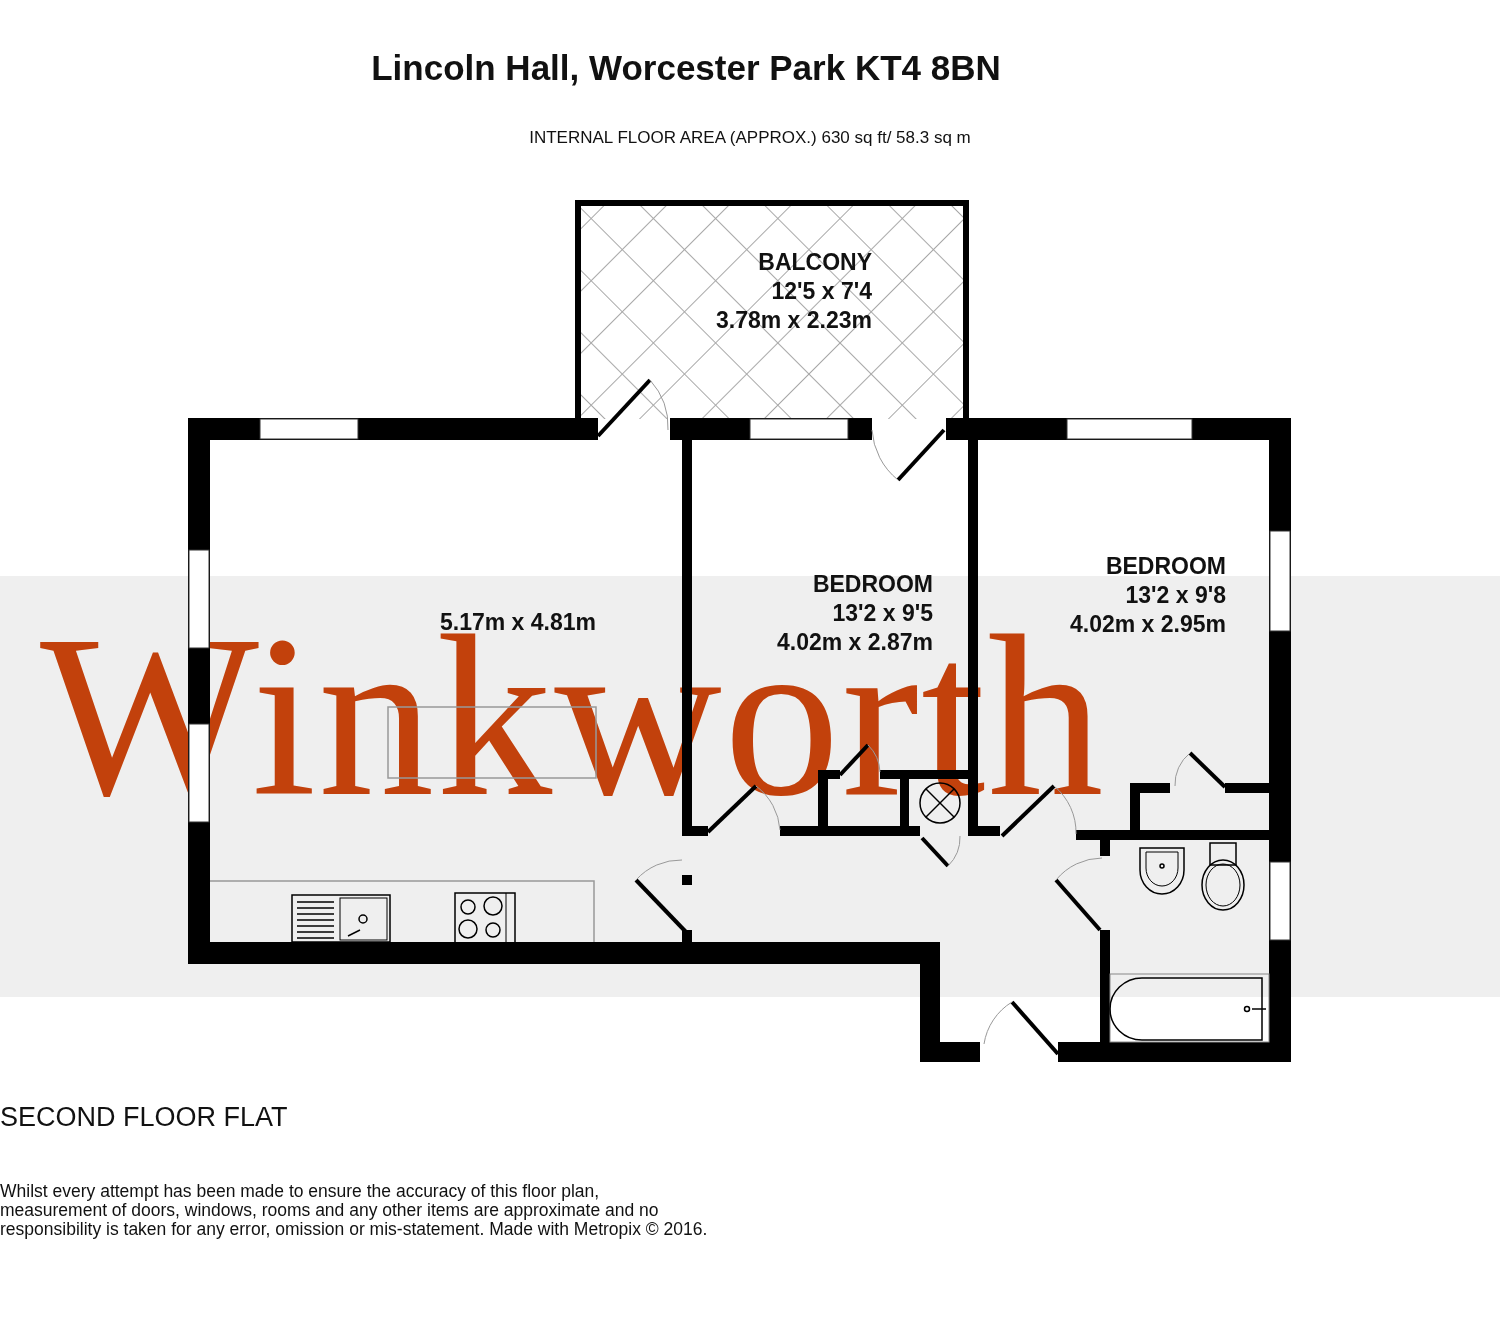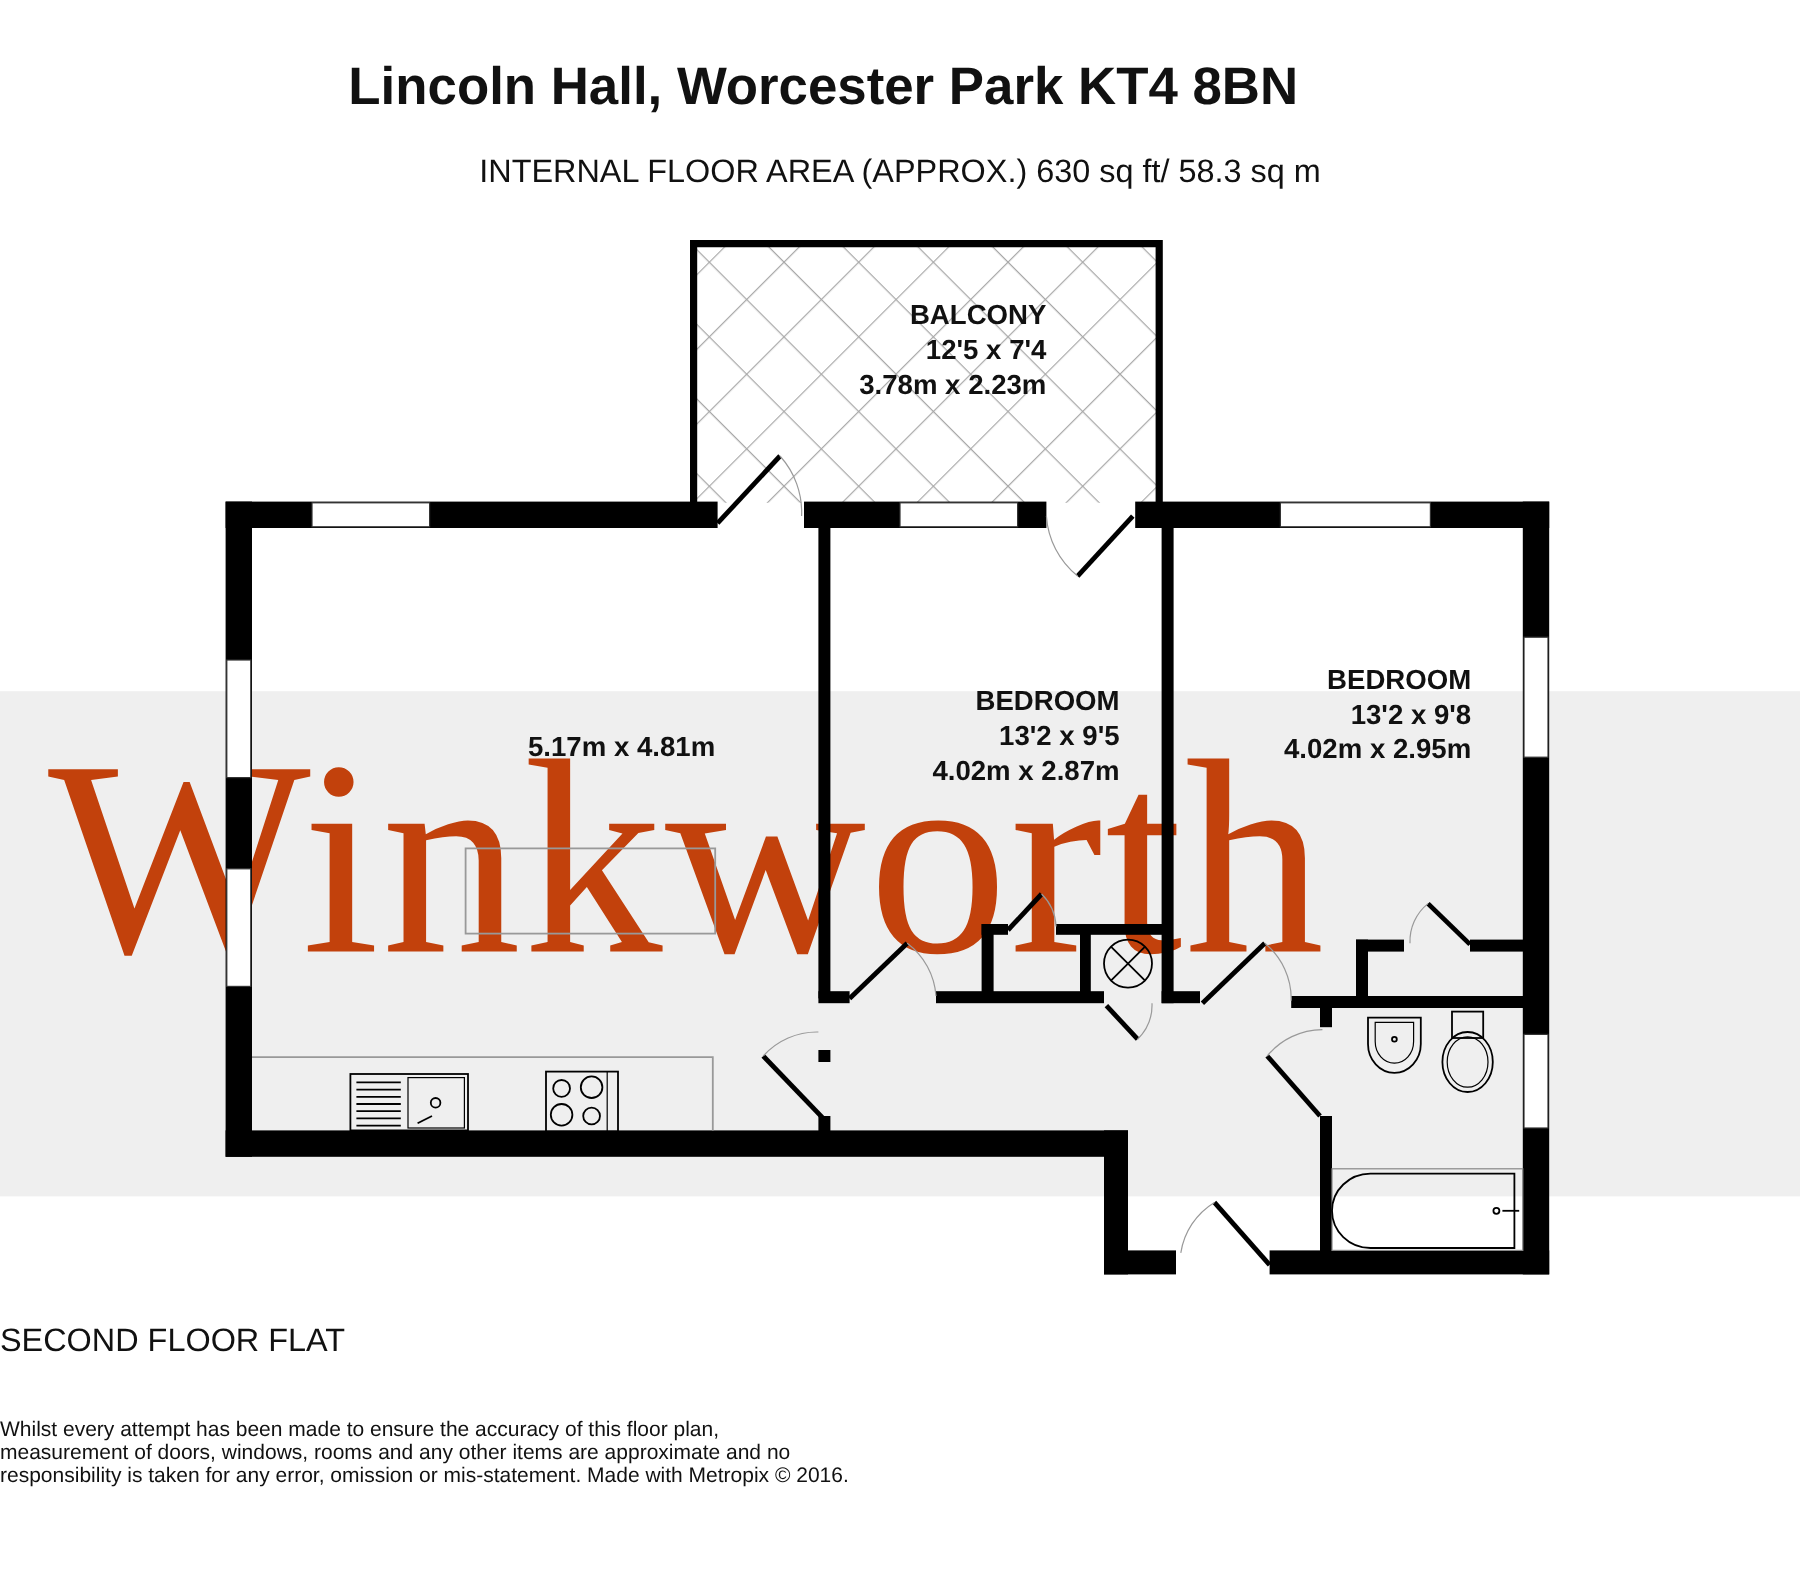--- a/index.html
+++ b/index.html
@@ -1,21 +1,21 @@
 <!DOCTYPE html>
 <html><head>
 <meta charset="utf-8">
 <style>
   html, body { margin:0; padding:0; background:#ffffff; }
   body { width:1500px; height:1322px; position:relative; overflow:hidden;
          font-family:"Liberation Sans", "DejaVu Sans", sans-serif; color:#111; }
   .title { position:absolute; left:0; width:1372px; top:48px; text-align:center;
-           font-size:44px; font-weight:bold; letter-spacing:0px; }
+           font-size:35px; font-weight:bold; letter-spacing:0px; }
   .subtitle { position:absolute; left:0; width:1500px; top:128px; text-align:center;
-              font-size:27px; }
+              font-size:17px; }
   .band { position:absolute; left:0; top:576px; width:1500px; height:421px; background:#efefef; }
   .watermark { position:absolute; left:40px; top:600px; font-family:"Liberation Serif", "DejaVu Serif", serif;
                font-size:232px; color:#c2410c; letter-spacing:2px; line-height:1; }
   svg.plan { position:absolute; left:0; top:0; }
   .room-label { position:absolute; text-align:right; font-size:23px; line-height:29px; }
   .room-label .nm { font-weight:bold; }
   .floor-name { position:absolute; left:0; width:1458px; top:1102px; text-align:left; font-size:27px; }
   .disclaimer { position:absolute; left:0; width:1446px; top:1182px; text-align:left; font-size:17.5px; line-height:19px; }
 </style>
 </head>

